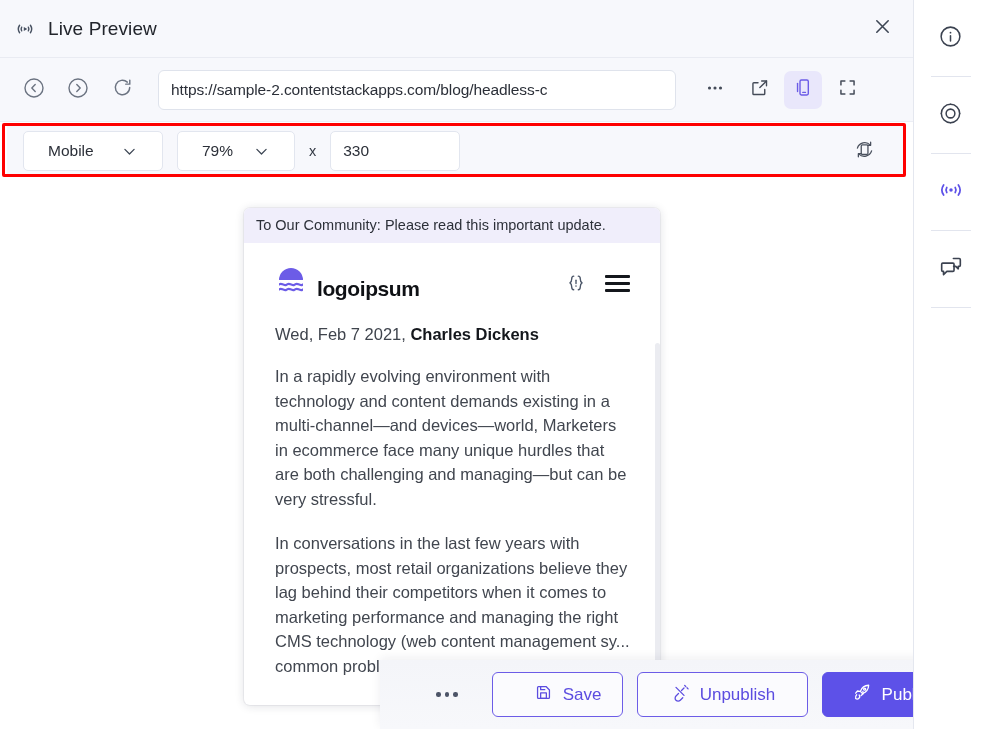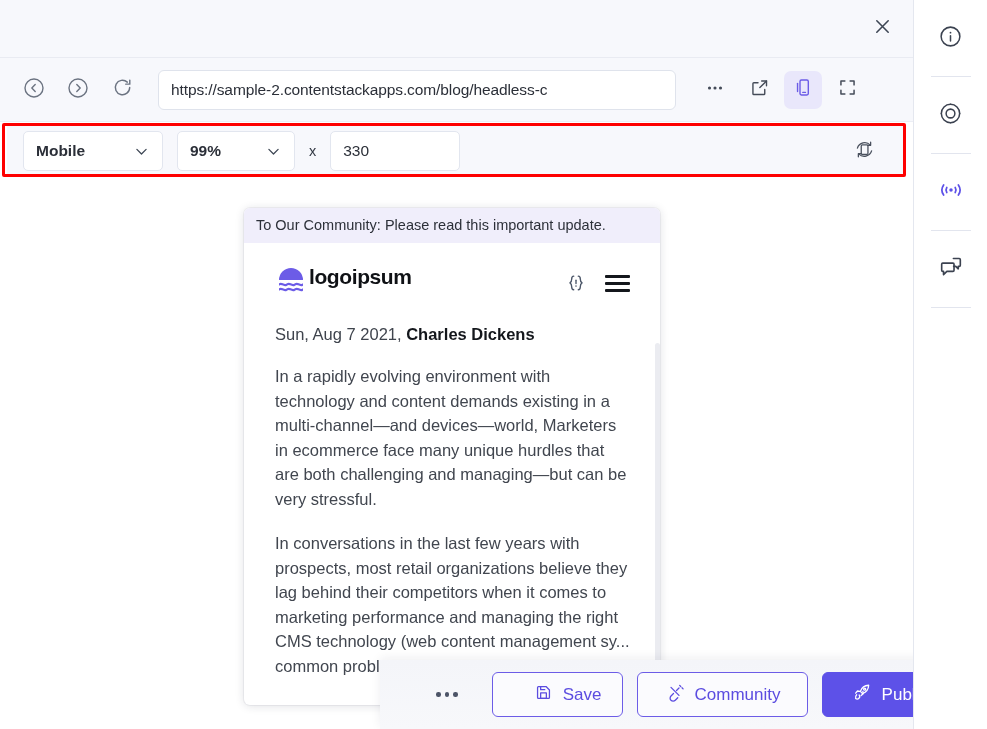--- a/index.html
+++ b/index.html
@@ -90,22 +90,22 @@
   .device-bar {
     height: 52px; margin: 0 4px;
     background: #f7f8fc;
     display: flex; align-items: center;
     padding: 0 10px;
   }
   .dd {
     height: 40px; background: #fff;
     border: 1px solid #e2e6ef; border-radius: 5px;
     display: flex; align-items: center; justify-content: space-between;
-    padding: 0 12px; cursor: pointer;
-    font-size: 15.5px; color: #2b2f38; font-weight: bold;
+    padding: 0 24px; cursor: pointer;
+    font-size: 15.5px; color: #2b2f38;
   }
   .dd-device { width: 140px; margin-left: 6px; }
   .dd-zoom { width: 118px; margin-left: 14px; }
   .dd .chev { color: #3d4654; display: flex; }
   .num-field {
     height: 40px; background: #fff;
     border: 1px solid #e2e6ef; border-radius: 5px;
     display: flex; align-items: center;
     padding: 0 12px; font-size: 15.5px; color: #2b2f38;
     cursor: text;
@@ -136,21 +136,21 @@
     background: #f0eefb;
     padding: 9px 12px 10px 12px;
     font-size: 14.5px; color: #2c3039;
     white-space: nowrap;
   }
   .site-body { flex: 1; position: relative; padding: 0 30px 0 31px; overflow: hidden; }
   .site-head {
     display: flex; align-items: center; justify-content: space-between;
     padding-top: 22px; padding-bottom: 24px;
   }
-  .brand { display: flex; align-items: flex-start; gap: 2px; }
+  .brand { display: flex; align-items: flex-end; gap: 10px; }
   .brand-name { font-size: 21px; font-weight: bold; color: #0f1115; letter-spacing: -.4px; }
   .head-icons { display: flex; align-items: center; gap: 18px; }
   .code-ico { color: #4b5668; display: flex; }
   .burger { display: flex; flex-direction: column; gap: 4px; }
   .burger span { display: block; width: 25px; height: 3px; background: #14171c; border-radius: 1px; }
   .byline { font-size: 16.5px; color: #3f444d; margin-bottom: 20px; }
   .byline b { color: #14171c; text-align: right; }
   .para { font-size: 16.5px; line-height: 24.5px; color: #41464f; margin-bottom: 20px; }
   .scroll-track {
     position: absolute; right: 0px; top: 100px;
@@ -201,20 +201,32 @@
   .rail-sep { width: 40px; height: 1px; background: #e2e5ee; margin: 16px 0; }
 </style>
 </head>
 <body>
 
 <div id="app">
 
   <div class="main-col">
 
     <div class="header">
+      <div class="header-left">
+        <span class="hdr-icon">
+          <svg width="20" height="20" viewBox="0 0 24 24" fill="none" stroke="currentColor" stroke-width="1.7" stroke-linecap="round">
+            <path d="M5.5 7.5a8 8 0 000 9"></path>
+              <path d="M18.5 7.5a8 8 0 010 9"></path>
+            <path d="M8 9.8a4.3 4.3 0 000 4.4"></path>
+              <path d="M16 9.8a4.3 4.3 0 010 4.4"></path>
+            <path d="M10.6 9.6l4.2 2.4-4.2 2.4z" fill="currentColor" stroke="none"></path>
+          </svg>
+        </span>
+        <span class="hdr-title">Live Preview</span>
+      </div>
       <div class="header-spacer"></div>
       <div class="close-btn">
         <span>
           <svg width="21" height="21" viewBox="0 0 24 24" fill="none" stroke="currentColor" stroke-width="1.8" stroke-linecap="round">
             <path d="M5.5 5.5l13 13M18.5 5.5l-13 13"></path>
           </svg>
         </span>
       </div>
     </div>
 
@@ -296,21 +308,21 @@
         <div class="dd dd-device">
           <span>Mobile</span>
           <span class="chev">
             <svg width="17" height="17" viewBox="0 0 24 24" fill="none" stroke="currentColor" stroke-width="1.8" stroke-linecap="round" stroke-linejoin="round">
                 <path d="M5.5 9l6.5 6.5L18.5 9"></path>
               </svg>
           </span>
         </div>
 
         <div class="dd dd-zoom">
-          <span>99%</span>
+          <span>79%</span>
           <span class="chev">
             <svg width="17" height="17" viewBox="0 0 24 24" fill="none" stroke="currentColor" stroke-width="1.8" stroke-linecap="round" stroke-linejoin="round">
                 <path d="M5.5 9l6.5 6.5L18.5 9"></path>
               </svg>
           </span>
         </div>
 
 
         <span class="x-sep">x</span>
 
@@ -362,21 +374,21 @@
               </span>
               <span class="burger">
                 <span></span>
                 <span></span>
                 <span></span>
               </span>
             </div>
           </div>
 
           <div class="byline">
-            <span>Sun, Aug 7 2021, </span><b>Charles Dickens</b>
+            <span>Wed, Feb 7 2021, </span><b>Charles Dickens</b>
           </div>
 
           <p class="para">In a rapidly evolving environment with technology and content demands existing in a multi-channel—and devices—world, Marketers in ecommerce face many unique hurdles that are both challenging and managing—but can be very stressful.</p>
           <p class="para">In conversations in the last few years with prospects, most retail organizations believe they lag behind their competitors when it comes to marketing performance and managing the right CMS technology (web content management sy... common proble...</p>
 
           <div class="scroll-track"></div>
         </div>
       </div>
 
       <div class="action-bar">
@@ -400,21 +412,21 @@
         <div class="btn btn-ghost btn-unpub">
           <span>
             <svg width="20" height="20" viewBox="0 0 24 24" fill="none" stroke="currentColor" stroke-width="1.55" stroke-linecap="round" stroke-linejoin="round">
               <path d="M10.2 13.8l-3 3a3.6 3.6 0 105.1 5.1l3-3"></path>
               <path d="M13.8 10.2l3-3"></path>
               <path d="M17.6 4.1l1.3 1.3"></path>
                 <path d="M20.4 6.9l1.3 1.3"></path>
               <path d="M7.2 6.5l9.6 9.6"></path>
             </svg>
           </span>
-          <span>Community</span>
+          <span>Unpublish</span>
         </div>
 
         <div class="btn btn-primary">
           <span>
             <svg width="20" height="20" viewBox="0 0 24 24" fill="none" stroke="currentColor" stroke-width="1.55" stroke-linecap="round" stroke-linejoin="round">
               <path d="M12.6 13.9c3.6-1.3 7.2-4.9 7.4-10-5.1.2-8.7 3.8-10 7.4"></path>
               <path d="M10 11.3l2.6 2.6"></path>
               <circle cx="15.2" cy="8.6" r="1.25"></circle>
               <path d="M8.6 15.6a3 3 0 01-4.2 4.2c-.5-1.5.2-3.4 1.2-4.5"></path>
               <path d="M4.4 13.4l2.2-2.6 2.8.5"></path>

